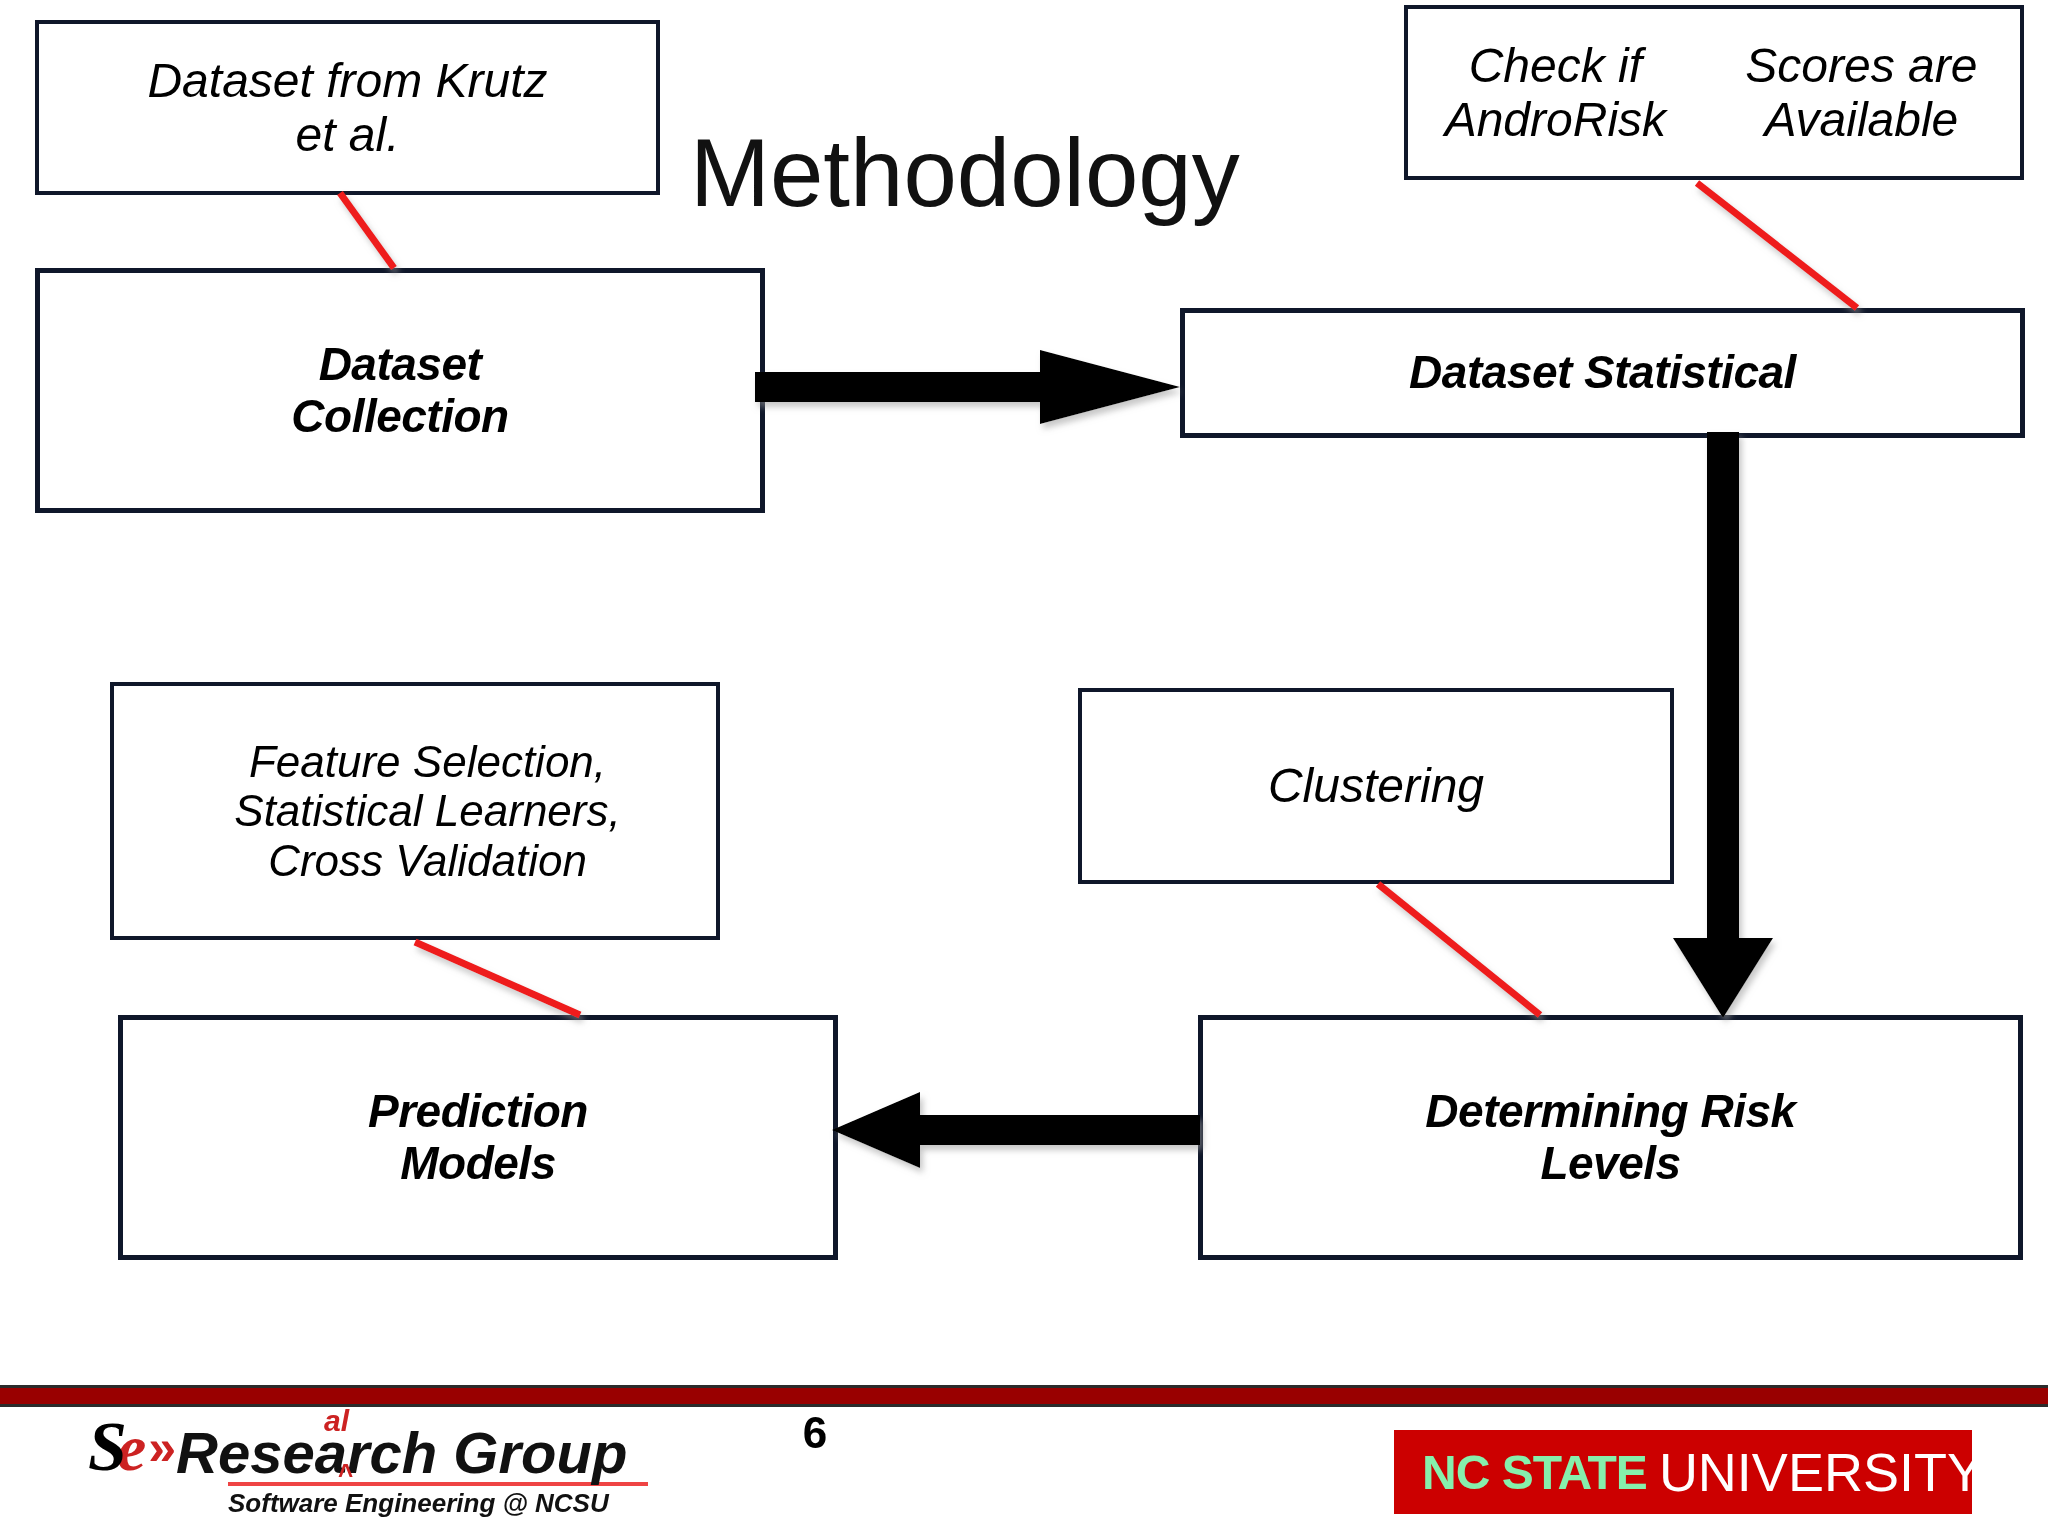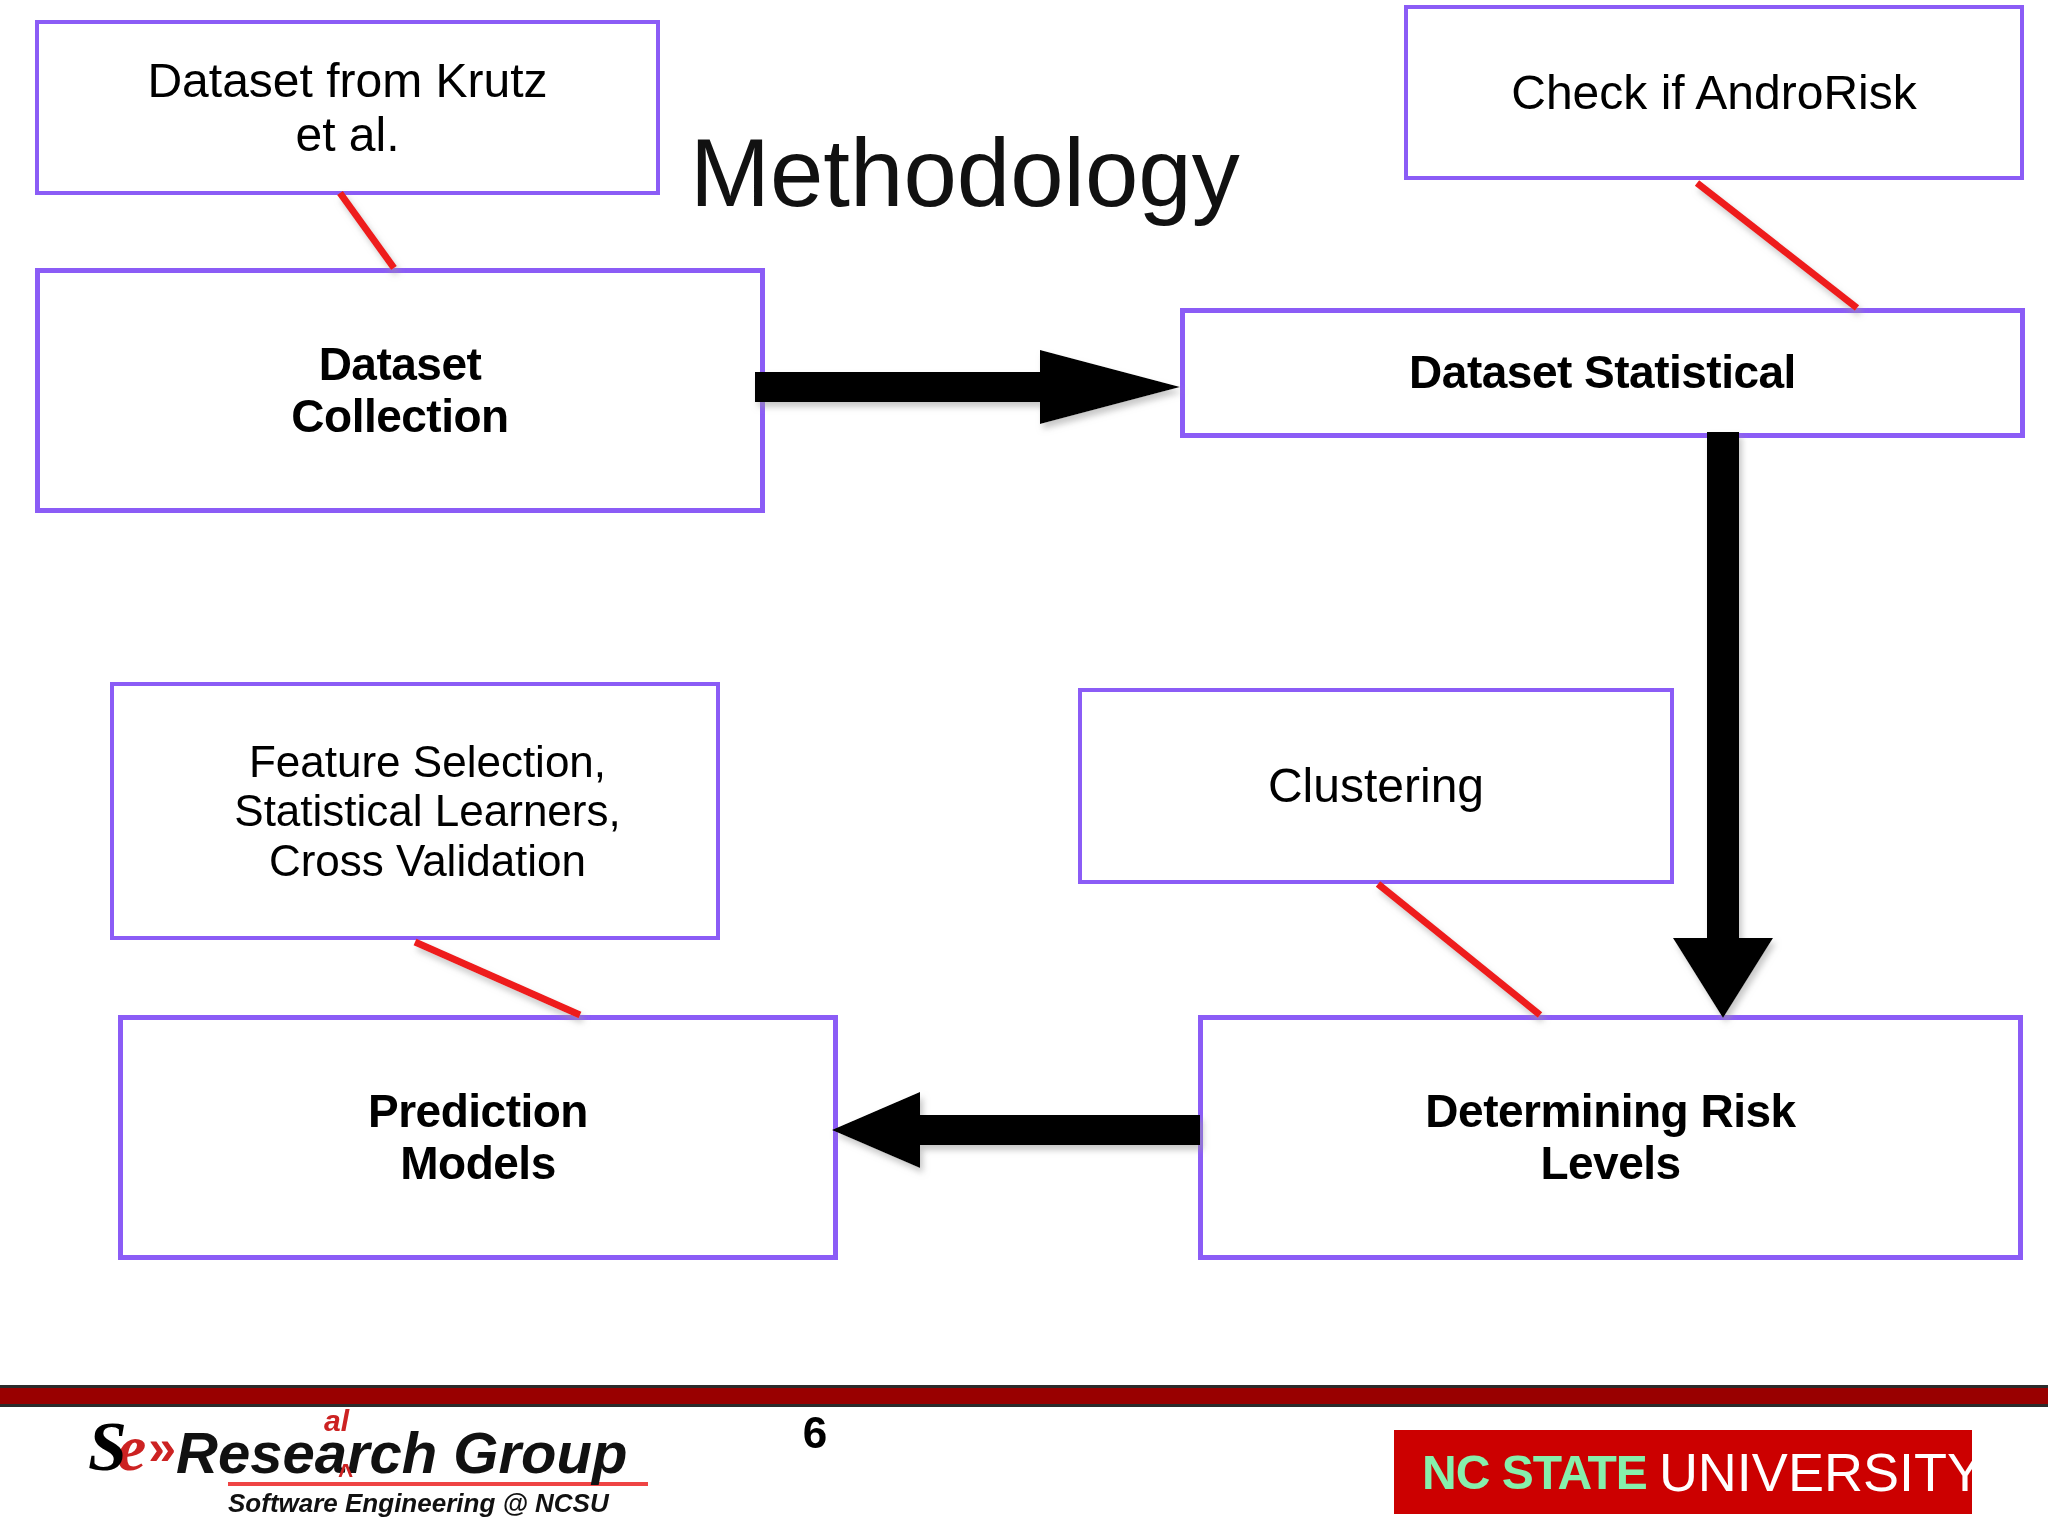--- a/index.html
+++ b/index.html
@@ -14,27 +14,28 @@
     background: #ffffff;
     overflow: hidden;
     font-family: "Liberation Sans", sans-serif;
   }
 
   
   .box {
     position: absolute;
     box-sizing: border-box;
     background: #ffffff;
-    border: 5px solid #8b5cf6;
+    border: 5px solid #0f172a;
     display: flex;
     align-items: center;
     justify-content: center;
     text-align: center;
     color: #000000;
     line-height: 1.12;
+    font-style: italic;
   }
   .box.thin { border-width: 4px; }
 
   .box-main {
     font-weight: bold;
     font-size: 46px;
     letter-spacing: -0.5px;
   }
   .box-note {
     font-weight: normal;
@@ -202,20 +203,21 @@
 
   <div id="title">Methodology</div>
 
   <div class="box box-note thin" style="left:35px; top:20px; width:625px; height:175px; flex-direction:column;">
     <div>Dataset from Krutz</div>
     <div>et al.</div>
   </div>
 
   <div class="box box-note thin" style="left:1404px; top:5px; width:620px; height:175px; flex-direction:row;">
     <div>Check if AndroRisk</div>
+    <div>Scores are Available</div>
   </div>
 
   <div class="box box-main" style="left:35px; top:268px; width:730px; height:245px; flex-direction:column;">
     <div>Dataset</div>
     <div>Collection</div>
   </div>
 
   <div class="box box-main" style="left:1180px; top:308px; width:845px; height:130px;">
     <div>Dataset Statistical</div>
   </div>

